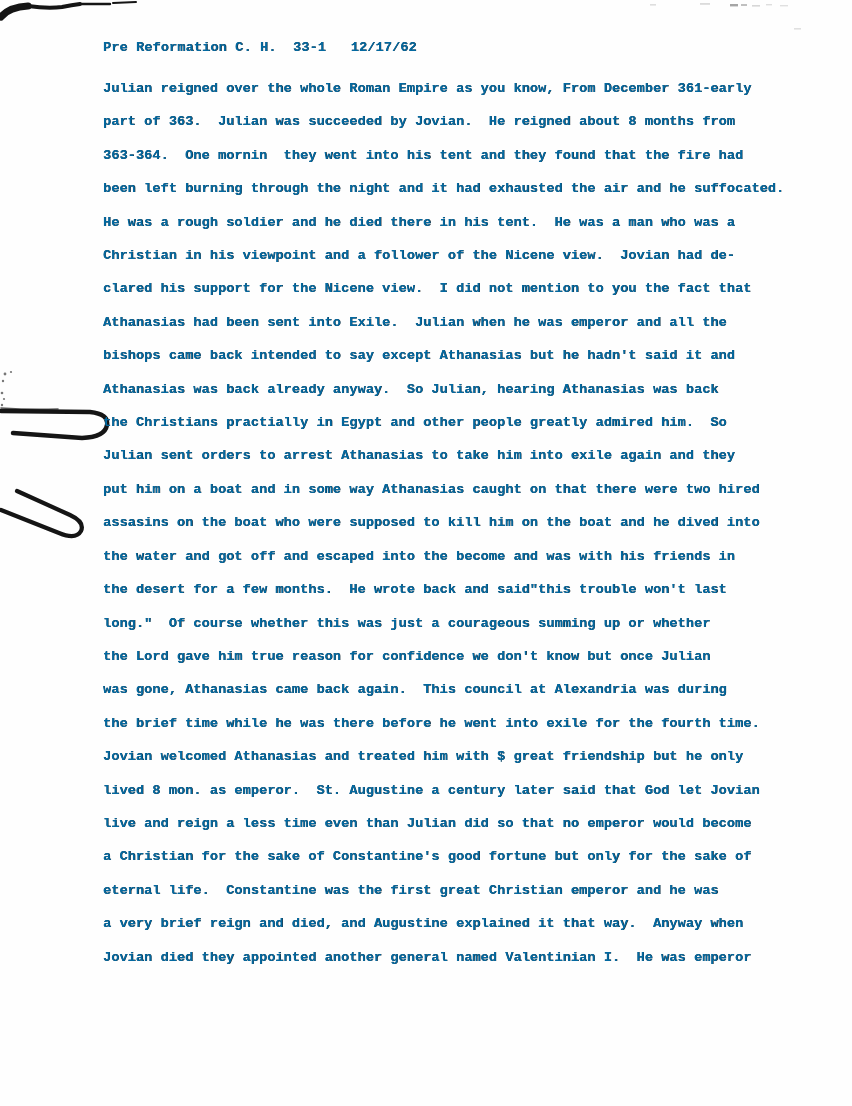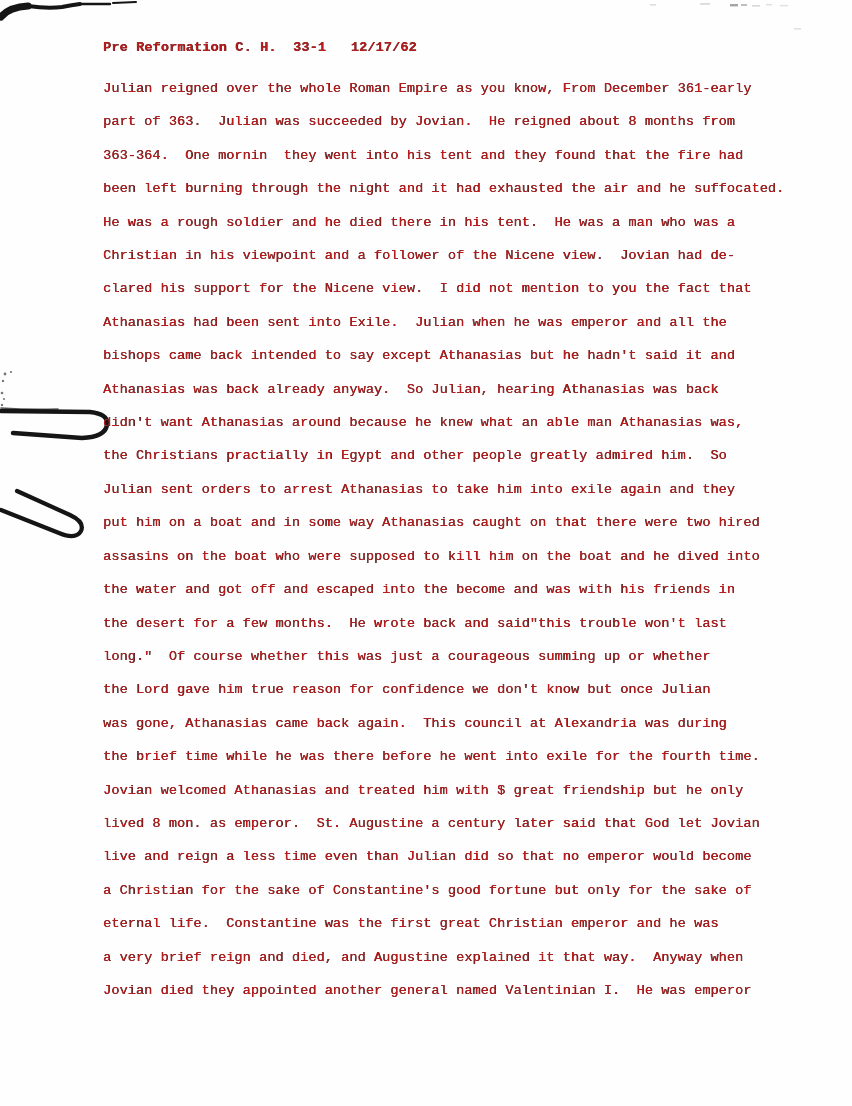--- a/index.html
+++ b/index.html
@@ -8,42 +8,42 @@
     background: #e8e8e8;
   }
   .page {
     position: relative;
     width: 852px;
     height: 1106px;
     margin: 0 auto;
     background: #fefefe;
     overflow: hidden;
     font-family: "Liberation Mono", "DejaVu Sans Mono", monospace;
-    color: #b91c1c;
+    color: #0369a1;
   }
   .doc-header {
     position: absolute;
     left: 103px;
     top: 40px;
     font-size: 13.6px;
     font-weight: bold;
     white-space: pre;
     letter-spacing: 0.1px;
     text-shadow: 0.3px 0 0 #222;
   }
   .doc-body {
     position: absolute;
     left: 103px;
     top: 72px;
     width: 720px;
   }
   .doc-body p.line {
     margin: 0;
     font-size: 13.6px;
-    font-weight: normal;
+    font-weight: bold;
     line-height: 33.4px;
     white-space: pre;
     letter-spacing: 0.05px;
     text-shadow: 0.3px 0 0 #222;
   }
   .ink-overlay {
     position: absolute;
     left: 0;
     top: 0;
     width: 852px;
@@ -101,21 +101,20 @@
       <p class="line">Julian reigned over the whole Roman Empire as you know, From December 361-early</p>
       <p class="line">part of 363.  Julian was succeeded by Jovian.  He reigned about 8 months from</p>
       <p class="line">363-364.  One mornin  they went into his tent and they found that the fire had</p>
       <p class="line">been left burning through the night and it had exhausted the air and he suffocated.</p>
       <p class="line">He was a rough soldier and he died there in his tent.  He was a man who was a</p>
       <p class="line">Christian in his viewpoint and a follower of the Nicene view.  Jovian had de-</p>
       <p class="line">clared his support for the Nicene view.  I did not mention to you the fact that</p>
       <p class="line">Athanasias had been sent into Exile.  Julian when he was emperor and all the</p>
       <p class="line">bishops came back intended to say except Athanasias but he hadn't said it and</p>
       <p class="line">Athanasias was back already anyway.  So Julian, hearing Athanasias was back</p>
-      <p class="line">didn't want Athanasias around because he knew what an able man Athanasias was,</p>
       <p class="line">the Christians practially in Egypt and other people greatly admired him.  So</p>
       <p class="line">Julian sent orders to arrest Athanasias to take him into exile again and they</p>
       <p class="line">put him on a boat and in some way Athanasias caught on that there were two hired</p>
       <p class="line">assasins on the boat who were supposed to kill him on the boat and he dived into</p>
       <p class="line">the water and got off and escaped into the become and was with his friends in</p>
       <p class="line">the desert for a few months.  He wrote back and said"this trouble won't last</p>
       <p class="line">long."  Of course whether this was just a courageous summing up or whether</p>
       <p class="line">the Lord gave him true reason for confidence we don't know but once Julian</p>
       <p class="line">was gone, Athanasias came back again.  This council at Alexandria was during</p>
       <p class="line">the brief time while he was there before he went into exile for the fourth time.</p>

